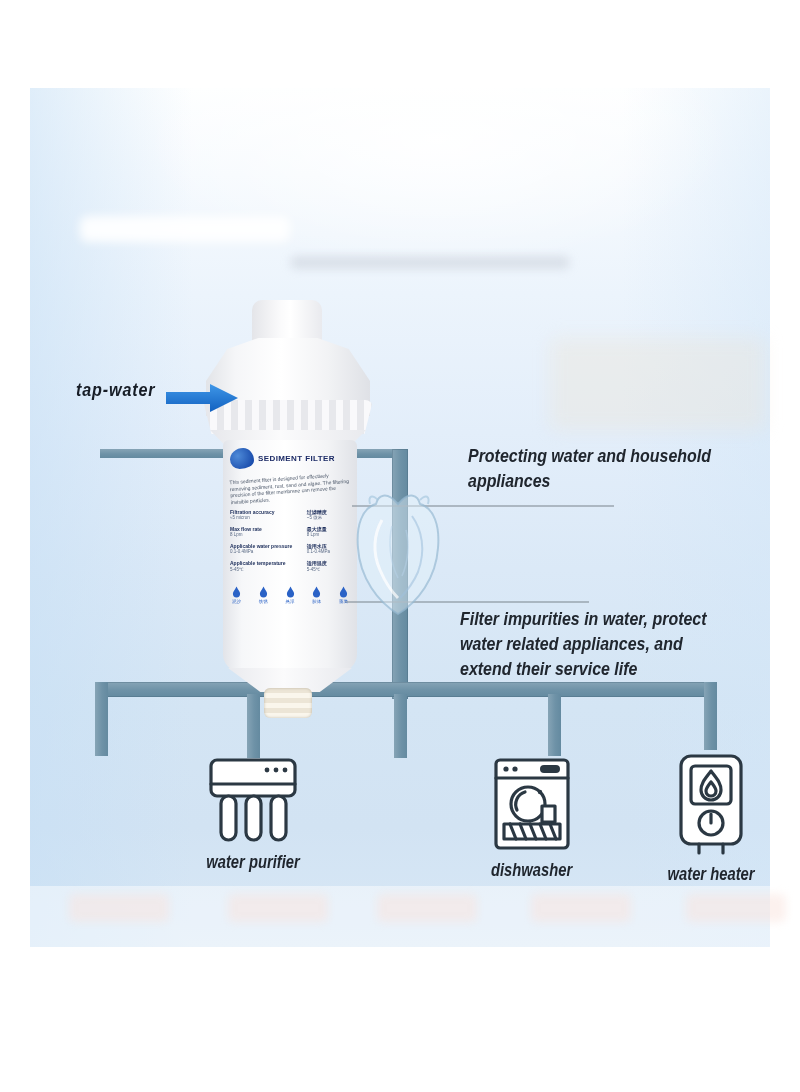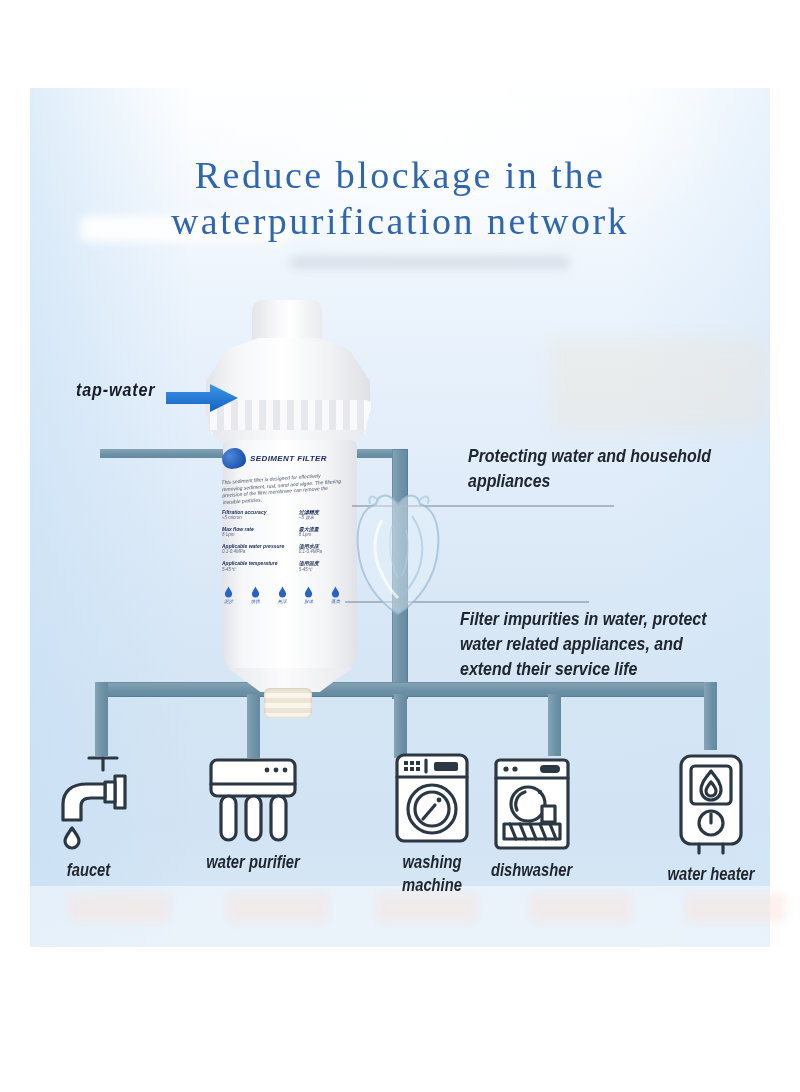--- a/index.html
+++ b/index.html
@@ -38,21 +38,21 @@
   .f-shoulder{position:absolute;left:180px;top:342px;width:156px;height:16px;z-index:3;
     background:linear-gradient(90deg,#e7e8ec,#fbfbfc 45%,#e9eaee);clip-path:polygon(0 0,100% 0,90% 100%,10% 100%);}
   .f-body{position:absolute;left:193px;top:352px;width:134px;height:232px;z-index:3;
     background:linear-gradient(90deg,#e2e4e9 0%,#f6f7f9 14%,#ffffff 46%,#f3f4f6 78%,#e0e2e7 100%);
     border-radius:6px 6px 18px 18px;}
   .f-bshoulder{position:absolute;left:198px;top:580px;width:124px;height:24px;z-index:3;
     background:linear-gradient(90deg,#e9eaee,#fbfbfc 45%,#e9eaee);clip-path:polygon(0 0,100% 0,74% 100%,26% 100%);}
   .f-nipple{position:absolute;left:234px;top:600px;width:48px;height:30px;z-index:3;border-radius:6px;
     background:repeating-linear-gradient(180deg,#ece5d6 0 5px,#faf6ec 5px 10px);box-shadow:inset 0 0 3px rgba(120,110,90,.4);}
   
-  .f-label{position:absolute;left:192px;top:360px;width:120px;z-index:4;font-style:italic;}
+  .f-label{position:absolute;left:200px;top:360px;width:120px;z-index:4;}
   .f-brand{display:flex;align-items:center;gap:4px;}
   .f-logo{width:24px;height:21px;flex:0 0 24px;
     background:radial-gradient(circle at 32% 38%,#4e8ad8,#1c4fae 75%);
     border-radius:55% 45% 60% 40%/55% 60% 40% 45%;}
   .f-name{font-size:8px;font-weight:bold;color:#1c2b66;letter-spacing:.4px;white-space:nowrap;}
   .f-desc{margin-top:6px;font-size:5px;line-height:1.3;color:#4a5668;transform:rotate(-4deg);}
   .f-specs{margin-top:8px;display:flex;justify-content:space-between;}
   .f-spec-col{width:58%;}
   .f-spec-col.cn{width:36%;}
   .f-spec-row{margin-bottom:6px;}
@@ -84,24 +84,20 @@
 </head>
 <body>
 
 <div class="page">
   <div class="photo">
 
     <div class="ghost" style="left:50px;top:128px;width:210px;height:26px;background:rgba(255,255,255,.9);"></div>
     <div class="ghost" style="left:260px;top:168px;width:280px;height:13px;background:rgba(175,180,192,.32);"></div>
     <div class="ghost" style="left:520px;top:250px;width:215px;height:92px;background:rgba(236,229,216,.38);filter:blur(9px);"></div>
 
-    <div class="title">
-      <span>Reduce blockage in the</span>
-      <span>waterpurification network</span>
-    </div>
 
     <div class="tapwater">tap-water</div>
     <svg class="arrow" viewBox="0 0 72 32">
       <defs>
           <linearGradient id="ag" x1="0" y1="0" x2="0" y2="1">
         <stop offset="0" stop-color="#3f97e8"></stop>
             <stop offset="1" stop-color="#1261c0"></stop>
           </linearGradient>
         </defs>
       <polygon points="0,10 44,10 44,2 72,16 44,30 44,22 0,22" fill="url(#ag)"></polygon>
@@ -224,65 +220,35 @@
       <span>extend their service life</span>
     </div>
 
     <div class="band"></div>
     <div class="smudge" style="left:39px;"></div>
     <div class="smudge" style="left:198px;"></div>
     <div class="smudge" style="left:347px;"></div>
     <div class="smudge" style="left:501px;"></div>
     <div class="smudge" style="left:656px;"></div>
 
-    <div class="app" style="left:4px;width:110px;">
-      <svg width="100" height="100" viewBox="0 0 100 100">
-        <line class="icon-line" x1="50" y1="6" x2="78" y2="6"></line>
-        <line class="icon-line" x1="64" y1="6" x2="64" y2="18"></line>
-        <rect class="icon-stroke" x="76" y="24" width="10" height="32"></rect>
-        <rect class="icon-stroke" x="66" y="30" width="10" height="20"></rect>
-        <path class="icon-stroke" d="M66 32 H48 C32 32 24 40 24 52 V68 H42 V54 C42 48 46 46 52 46 H66 Z"></path>
-        <path d="M33 76 C29 82 26 85 26 89 a7 7 0 0 0 14 0 C40 85 37 82 33 76 z" class="icon-stroke" stroke-width="2.6"></path>
-      </svg>
-      <div class="app-label">faucet</div>
-    </div>
 
     <div class="app" style="left:163px;width:120px;">
       <svg width="96" height="92" viewBox="0 0 96 92">
         <rect class="icon-stroke" x="6" y="8" width="84" height="36" rx="6"></rect>
         <circle class="icon-fill" cx="62" cy="18" r="2.4"></circle>
           <circle class="icon-fill" cx="71" cy="18" r="2.4"></circle>
           <circle class="icon-fill" cx="80" cy="18" r="2.4"></circle>
         <line class="icon-line" x1="6" y1="32" x2="90" y2="32"></line>
         <rect class="icon-stroke" x="16" y="44" width="15" height="44" rx="7.5"></rect>
         <rect class="icon-stroke" x="41" y="44" width="15" height="44" rx="7.5"></rect>
         <rect class="icon-stroke" x="66" y="44" width="15" height="44" rx="7.5"></rect>
       </svg>
       <div class="app-label">water purifier</div>
     </div>
 
-    <div class="app" style="left:342px;width:120px;">
-      <svg width="76" height="92" viewBox="0 0 76 92">
-        <rect class="icon-stroke" x="3" y="3" width="70" height="86" rx="7"></rect>
-        <line class="icon-line" x1="3" y1="25" x2="73" y2="25"></line>
-        <rect class="icon-fill" x="10" y="9" width="4" height="4"></rect>
-          <rect class="icon-fill" x="16" y="9" width="4" height="4"></rect>
-          <rect class="icon-fill" x="22" y="9" width="4" height="4"></rect>
-        <rect class="icon-fill" x="10" y="15" width="4" height="4"></rect>
-          <rect class="icon-fill" x="16" y="15" width="4" height="4"></rect>
-          <rect class="icon-fill" x="22" y="15" width="4" height="4"></rect>
-        <line class="icon-line" x1="32" y1="8" x2="32" y2="20"></line>
-        <rect class="icon-fill" x="40" y="10" width="24" height="9" rx="2"></rect>
-        <circle class="icon-stroke" cx="38" cy="57" r="24"></circle>
-        <circle class="icon-stroke" cx="38" cy="57" r="17"></circle>
-        <line class="icon-line" x1="29" y1="67" x2="41" y2="53"></line>
-        <circle class="icon-fill" cx="45" cy="48" r="2.4"></circle>
-      </svg>
-      <div class="app-label" style="width:110px;">washing machine</div>
-    </div>
 
     <div class="app" style="left:442px;width:120px;">
       <svg width="80" height="100" viewBox="0 0 80 100">
         <rect class="icon-stroke" x="4" y="8" width="72" height="88" rx="4"></rect>
         <line class="icon-line" x1="4" y1="26" x2="76" y2="26"></line>
         <circle class="icon-fill" cx="14" cy="17" r="2.6"></circle>
           <circle class="icon-fill" cx="23" cy="17" r="2.6"></circle>
         <rect class="icon-fill" x="48" y="13" width="20" height="8" rx="4"></rect>
         <circle class="icon-stroke" cx="36" cy="52" r="17"></circle>
         <path class="icon-line" d="M25 58 A13 13 0 0 1 33 40"></path>

